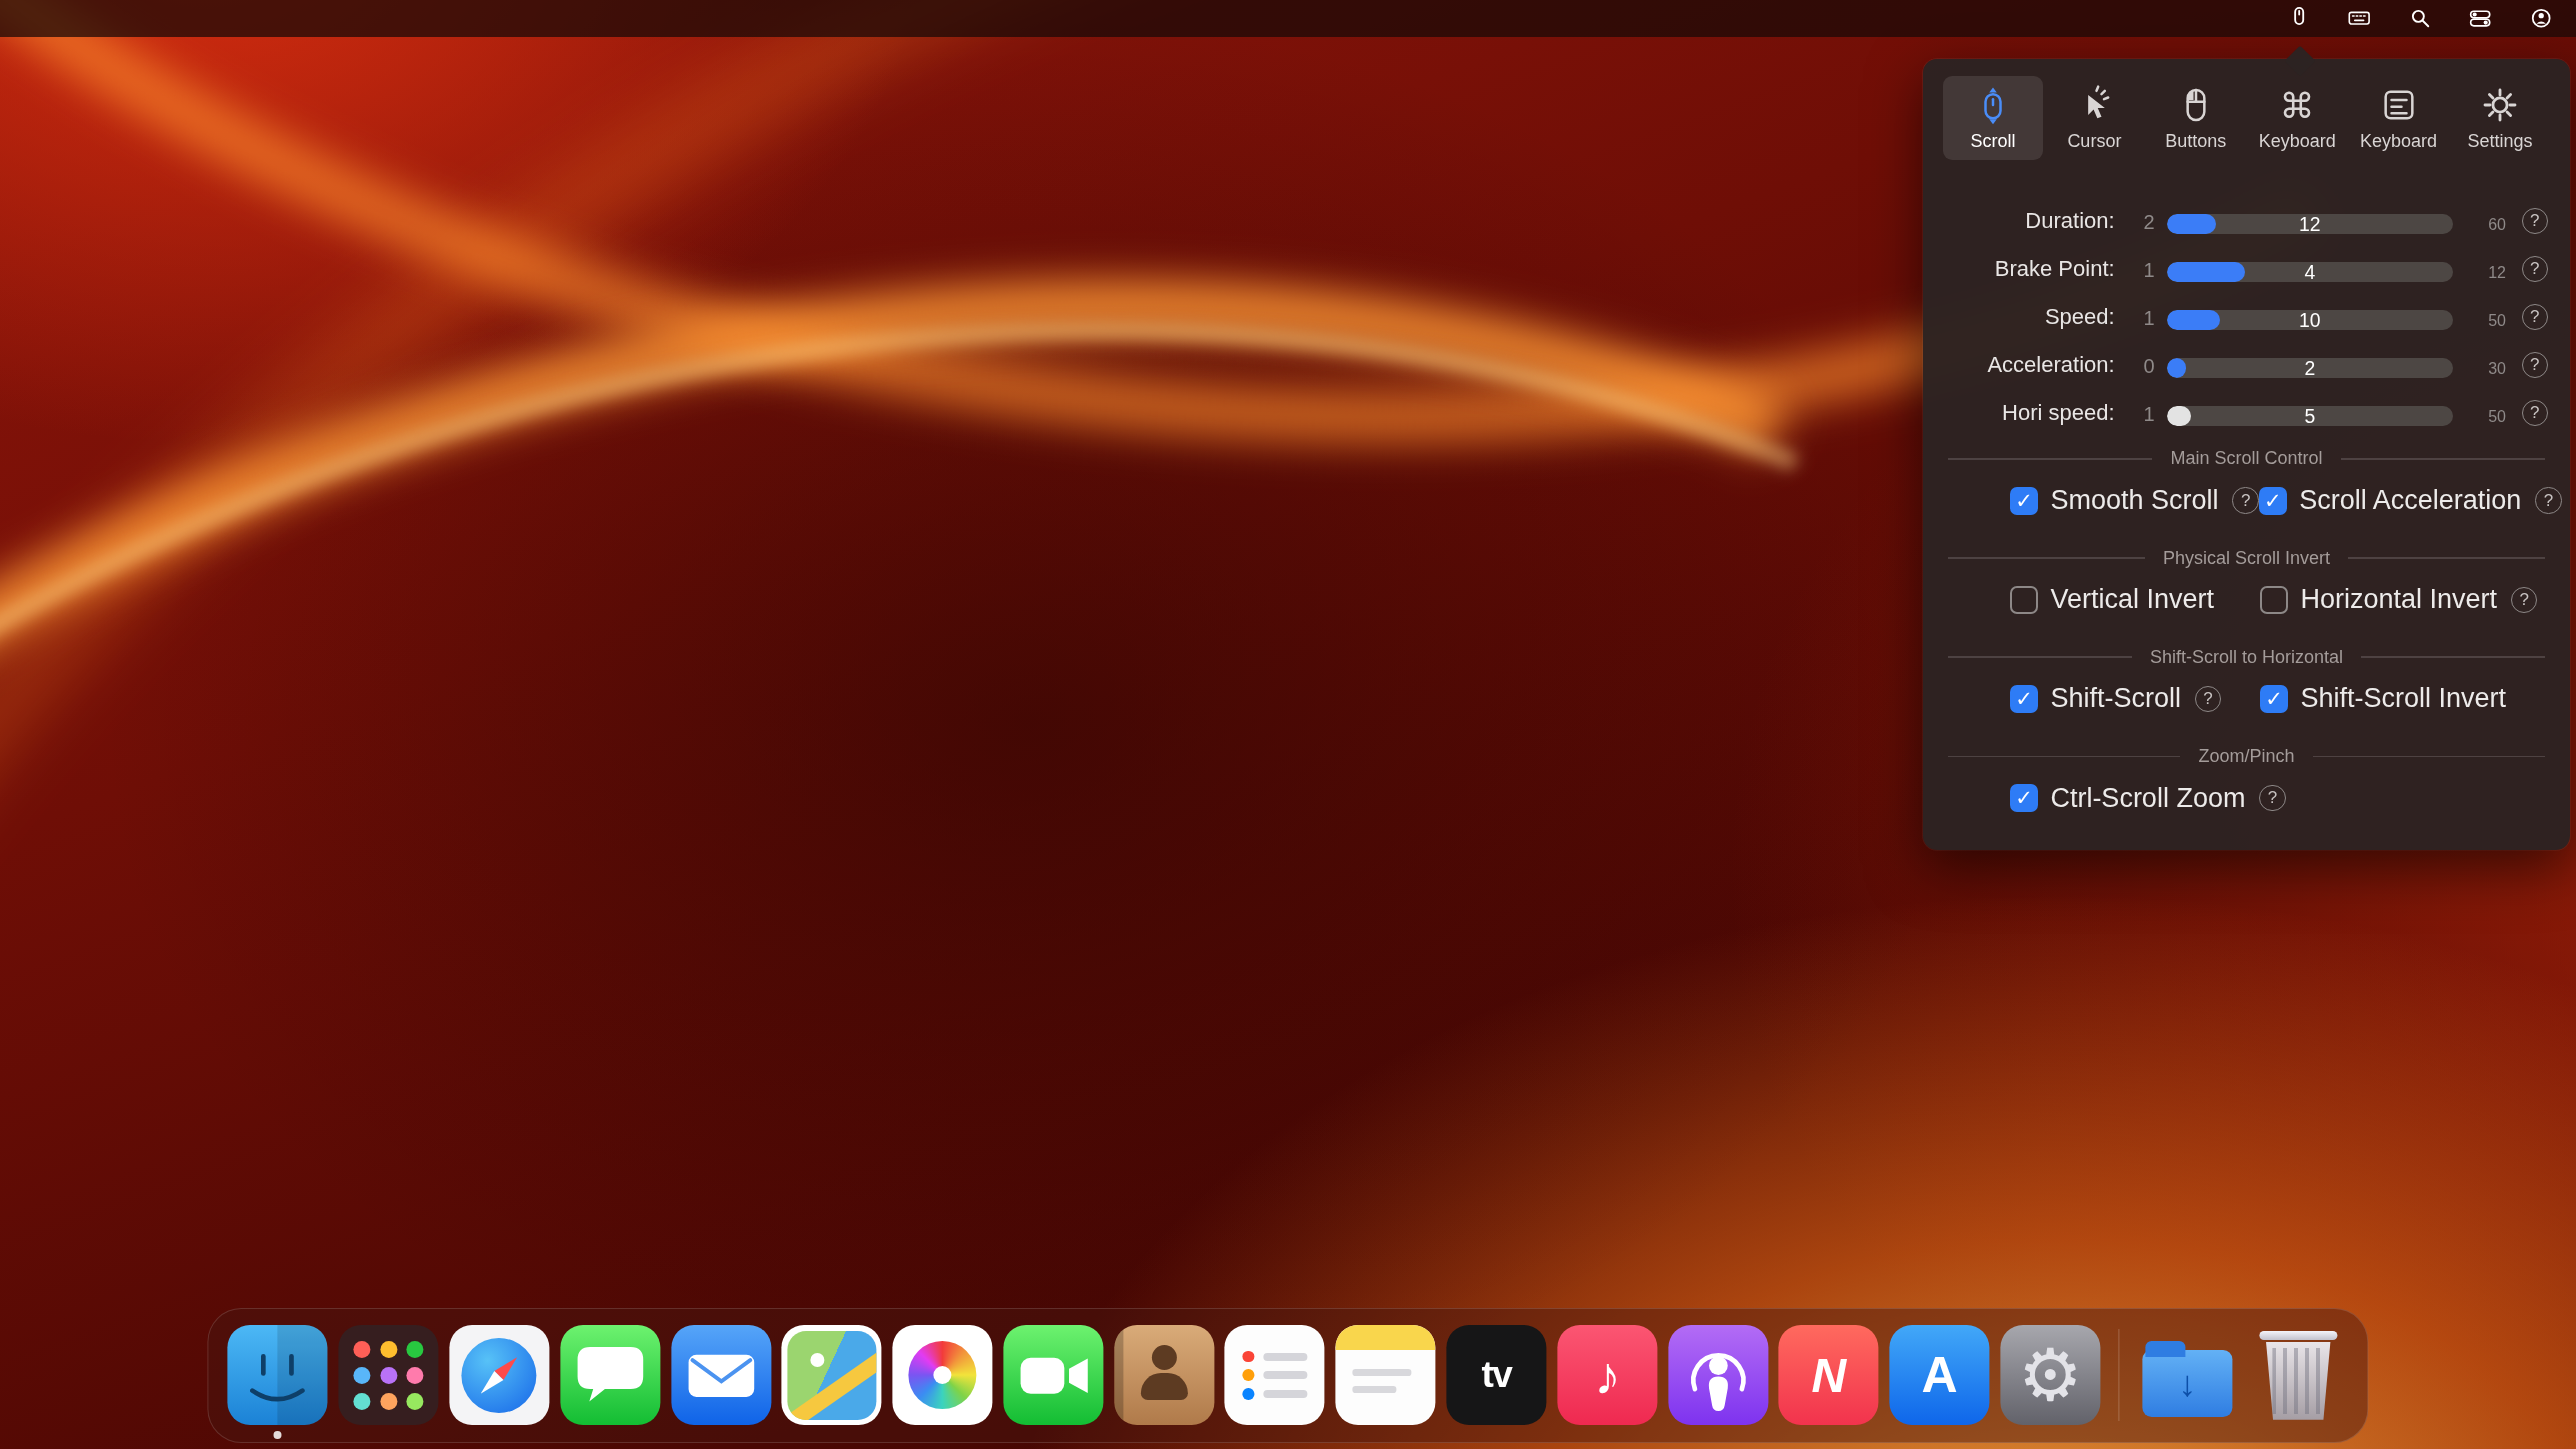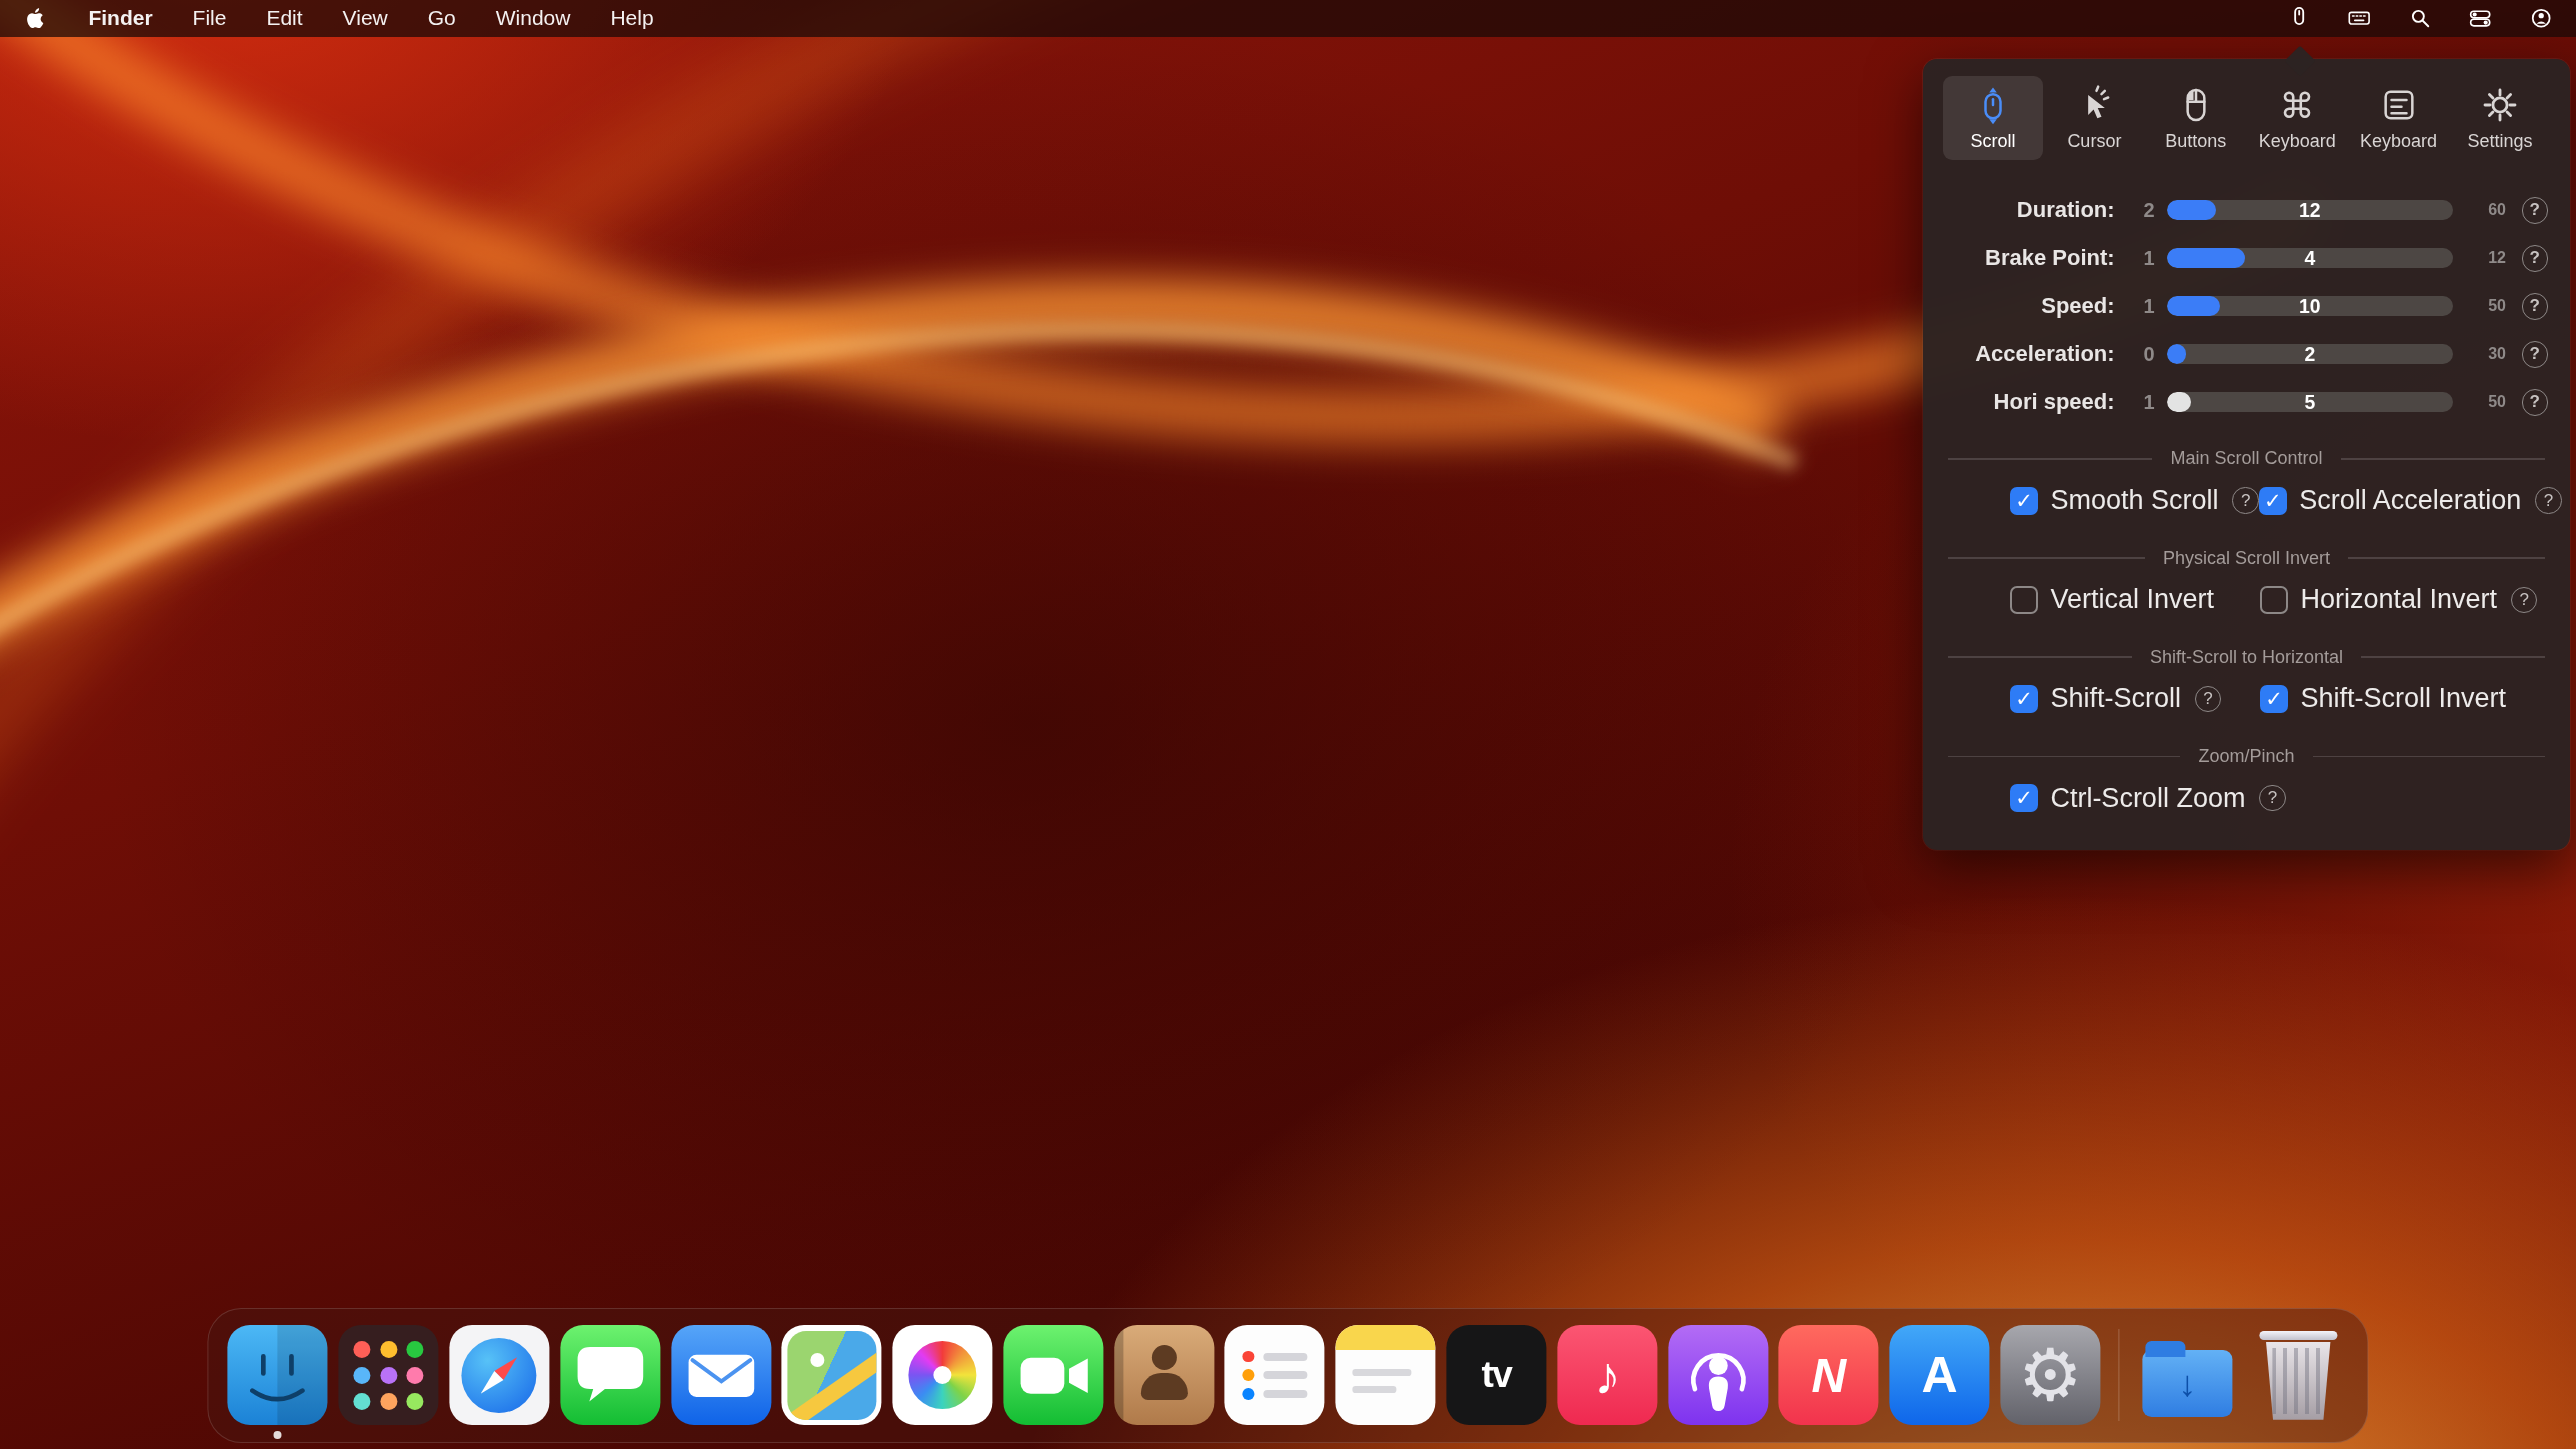--- a/index.html
+++ b/index.html
@@ -46,21 +46,21 @@
 
   .tabs { display:flex; justify-content:space-between; padding:17px 20px 3.1px; }
   .tab { width:100px; display:flex; flex-direction:column; align-items:center;
     gap:6.2px; padding:9.3px 0 7.8px; border-radius:9.3px; color:#d9d5d4; cursor:default; }
   .tab svg { width:40px; height:40px; }
   .tab-label { font-size:18px;text-align:center; }
   .tab.selected { background:rgba(255,255,255,.10); color:#fff; }
   .tab.selected svg { color:#4a8df8; }
 
   .sliders { margin-top:23px; padding:0 22px; }
-  .srow { display:flex; align-items:center; height:48px;font-weight:bold; }
+  .srow { display:flex; align-items:flex-end; height:48px; }
   .slabel { width:180px; text-align:right; color:#e9e6e5; font-size:22px; }
   .smin { width:36px; text-align:right; color:#8f8a89; font-size:20px; margin-left:6.2px; }
   .strack { position:relative; width:303px; height:20px; background:#4d4744;
     border-radius:10px; margin-left:12.4px; overflow:hidden; cursor:pointer; }
   .sfill { position:absolute; left:0; top:0; bottom:0; border-radius:10px; background:#3b7df7; }
   .sval { position:absolute; inset:0; display:flex; align-items:center;
     justify-content:center; color:#fff; font-size:19.4px; }
   .smax { width:45px; text-align:right; color:#8f8a89; font-size:16px; margin-left:11px; }
   .qmark { width:26.4px; height:26.4px; border:1.6px solid #8d8887; border-radius:50%;
     color:#c7c2c1; font-size:17px; align-items:center; justify-content:center;
@@ -158,34 +158,20 @@
 <body>
 
 <div class="wallpaper">
   <div class="arc arc4"></div>
   <div class="arc arc3"></div>
   <div class="arc arc1"></div>
   <div class="arc arc2"></div>
 </div>
 
 <div class="menubar">
-  <div class="mb-left">
-    <span class="mb-apple">
-      <svg viewBox="0 0 32 32">
-          <path fill="#fff" d="M22.6 16.9c0-3 2.5-4.5 2.6-4.6-1.4-2.1-3.6-2.4-4.4-2.4-1.9-.2-3.7 1.1-4.6 1.1-.9 0-2.4-1.1-4-1.1-2 0-3.9 1.2-5 3-2.1 3.7-.5 9.1 1.5 12.1 1 1.5 2.2 3.1 3.8 3 1.5-.1 2.1-1 4-1s2.4 1 4 1 2.7-1.5 3.7-2.9c1.2-1.7 1.6-3.3 1.7-3.4-.1 0-3.3-1.3-3.3-4.8zM19.5 7.7c.8-1 1.4-2.4 1.2-3.7-1.2 0-2.7.8-3.5 1.8-.8.9-1.5 2.3-1.3 3.6 1.4.1 2.8-.7 3.6-1.7z"></path>
-        </svg>
-    </span>
-    <span class="mb-app">Finder</span>
-    <span class="mb-item">File</span>
-    <span class="mb-item">Edit</span>
-    <span class="mb-item">View</span>
-    <span class="mb-item">Go</span>
-    <span class="mb-item">Window</span>
-    <span class="mb-item">Help</span>
-  </div>
   <div class="mb-right">
     <span class="mb-icon">
       <svg viewBox="0 0 36 36" fill="none" stroke="#fff" stroke-width="2.5" stroke-linecap="round">
         <rect x="12.5" y="4" width="11" height="22" rx="5.5"></rect>
           <path d="M18 8v5"></path>
       </svg>
     </span>
     <span class="mb-icon">
       <svg viewBox="0 0 36 36" fill="none" stroke="#fff" stroke-width="2.2" stroke-linecap="round">
         <rect x="4.5" y="10" width="27" height="16" rx="3"></rect>

